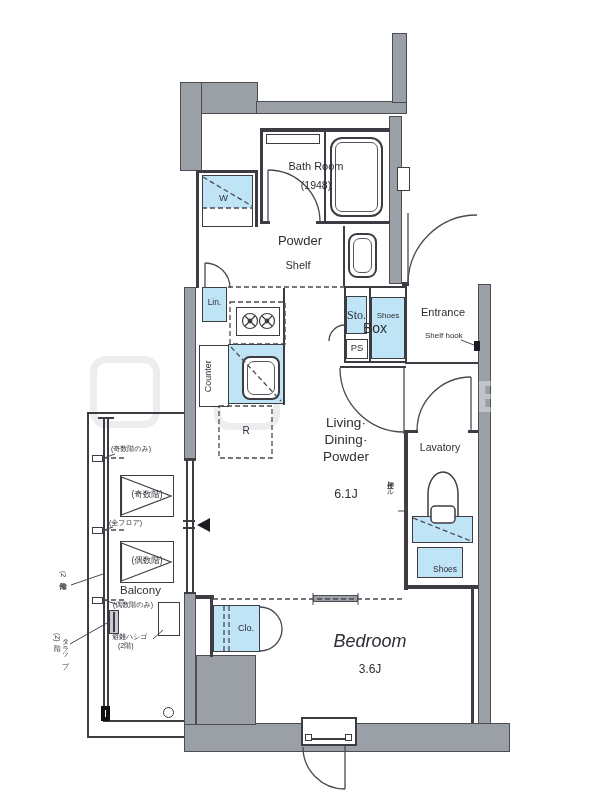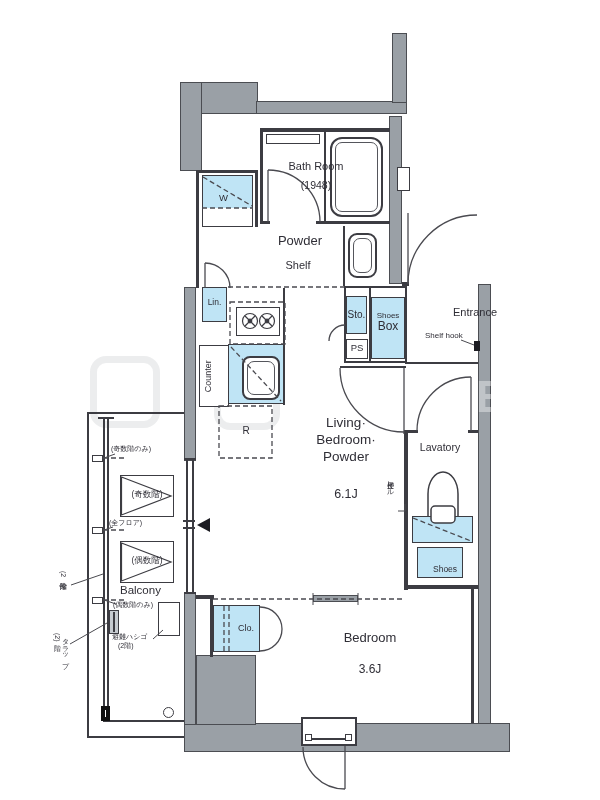--- a/index.html
+++ b/index.html
@@ -233,35 +233,35 @@
 
     <rect x="474" y="341" width="6" height="10" fill="#1c1c22"></rect>
   </svg>
 
   <div class="lbl c" style="left:276px;top:160px;width:80px;font-size:11px;">Bath Room</div>
   <div class="lbl c" style="left:276px;top:179px;width:80px;font-size:10.5px;">(1948)</div>
   <div class="lbl c" style="left:269px;top:234px;width:62px;font-size:13px;">Powder</div>
   <div class="lbl c" style="left:269px;top:259px;width:58px;font-size:11px;">Shelf</div>
   <div class="lbl" style="left:219px;top:193px;font-size:9.5px;">W</div>
   <div class="lbl c" style="left:202px;top:298px;width:25px;font-size:8.5px;">Lin.</div>
-  <div class="lbl c" style="left:345px;top:309px;width:23px;font-size:10px;">Sto.</div>
+  <div class="lbl c" style="left:345px;top:309px;width:23px;font-size:12px;font-family:Liberation Serif, serif;">Sto.</div>
   <div class="lbl c" style="left:346px;top:343px;width:22px;font-size:9.5px;">PS</div>
   <div class="lbl c" style="left:371px;top:311px;width:34px;font-size:8px;">Shoes</div>
-  <div class="lbl c" style="left:371px;top:320px;width:34px;font-size:12px;">Box</div>
-  <div class="lbl c" style="left:408px;top:306px;width:70px;font-size:11px;margin-left:32px;">Entrance</div>
+  <div class="lbl c" style="left:358px;top:320px;width:34px;font-size:14px;">Box</div>
+  <div class="lbl c" style="left:408px;top:306px;width:70px;font-size:11px;">Entrance</div>
   <div class="lbl" style="left:425px;top:331px;font-size:8px;">Shelf hook</div>
   <div class="lbl c" style="left:181px;top:371px;width:55px;font-size:9px;transform:rotate(-90deg);">Counter</div>
   <div class="lbl c" style="left:236px;top:425px;width:20px;font-size:10px;">R</div>
   <div class="lbl c" style="left:310px;top:415px;width:72px;font-size:13.5px;">Living·</div>
-  <div class="lbl c" style="left:310px;top:432px;width:72px;font-size:13.5px;">Bedroom·</div>
+  <div class="lbl c" style="left:310px;top:432px;width:72px;font-size:13.5px;">Dining·</div>
   <div class="lbl c" style="left:310px;top:449px;width:72px;font-size:13.5px;">Powder</div>
   <div class="lbl c" style="left:320px;top:487px;width:52px;font-size:12.5px;">6.1J</div>
   <div class="lbl c" style="left:408px;top:441px;width:64px;font-size:10.5px;">Lavatory</div>
   <div class="lbl" style="left:433px;top:565px;font-size:8.5px;">Shoes</div>
-  <div class="lbl c" style="left:330px;top:631px;width:80px;font-size:13px;">Bedroom</div>
+  <div class="lbl c" style="left:330px;top:631px;width:80px;font-size:18px;font-style:italic;">Bedroom</div>
   <div class="lbl c" style="left:340px;top:663px;width:60px;font-size:12px;">3.6J</div>
   <div class="lbl" style="left:238px;top:623px;font-size:9px;">Clo.</div>
   <div class="lbl vert" style="left:386px;top:476px;height:52px;font-size:7px;">長押レール</div>
   <div class="lbl" style="left:120px;top:584px;font-size:11.5px;">Balcony</div>
   <div class="lbl c" style="left:118px;top:490px;width:58px;font-size:8.5px;">(奇数階)</div>
   <div class="lbl c" style="left:118px;top:556px;width:58px;font-size:8.5px;">(偶数階)</div>
   <div class="lbl" style="left:111px;top:445px;font-size:7px;">(奇数階のみ)</div>
   <div class="lbl" style="left:109px;top:519px;font-size:7px;">(全フロア)</div>
   <div class="lbl" style="left:113px;top:601px;font-size:7px;">(偶数階のみ)</div>
   <div class="lbl" style="left:112px;top:633px;font-size:7px;">避難ハシゴ</div>

